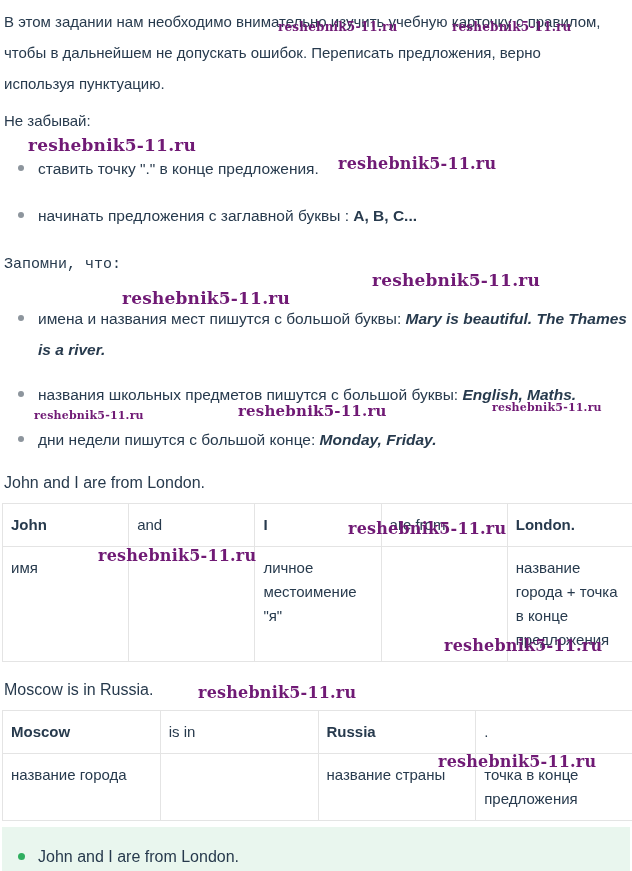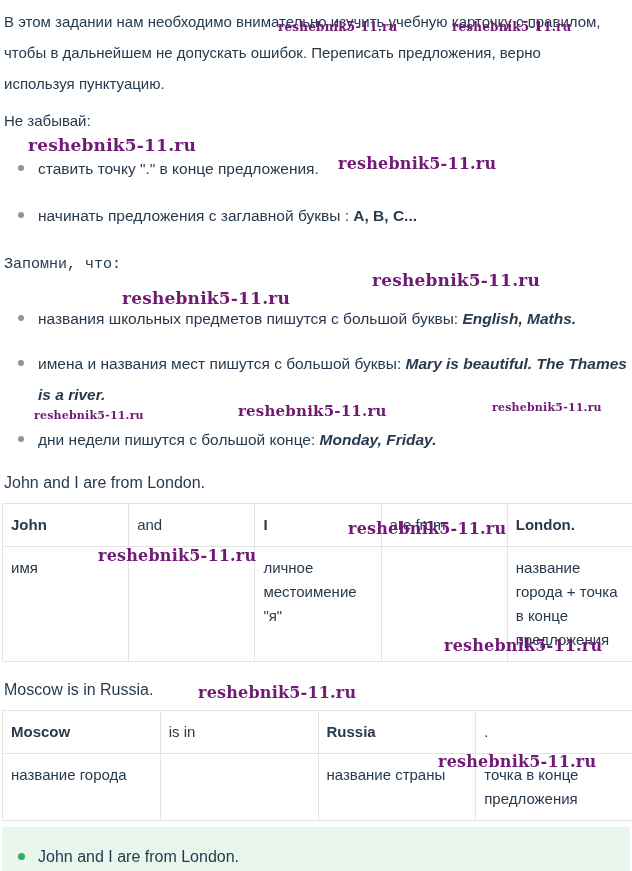--- a/index.html
+++ b/index.html
@@ -110,22 +110,22 @@
     <p class="intro">В этом задании нам необходимо внимательно изучить учебную карточку с правилом, чтобы в дальнейшем не допускать ошибок. Переписать предложения, верно используя пунктуацию.</p>
 
     <div class="section-title">Не забывай:</div>
     <ul class="bullets df">
       <li class="bullet"><span>ставить точку "." в конце предложения.</span><span class="em"></span></li>
       <li class="bullet"><span>начинать предложения с заглавной буквы : </span><span class="em">A, B, C...</span></li>
     </ul>
 
     <div class="section-title title-remember">Запомни, что:</div>
     <ul class="bullets rem">
+      <li class="bullet"><span>имена и названия мест пишутся с большой буквы: </span><span class="em">Mary is beautiful. The Thames is a river.</span></li>
       <li class="bullet"><span>названия школьных предметов пишутся с большой буквы: </span><span class="em">English, Maths.</span></li>
-      <li class="bullet"><span>имена и названия мест пишутся с большой буквы: </span><span class="em">Mary is beautiful. The Thames is a river.</span></li>
       <li class="bullet"><span>дни недели пишутся с большой конце: </span><span class="em">Monday, Friday.</span></li>
     </ul>
 
     <div class="sentence">John and I are from London.</div>
 
     <table class="t t1">
       <tbody>
           <tr>
         <td class="b">John</td>
         <td>and</td>

